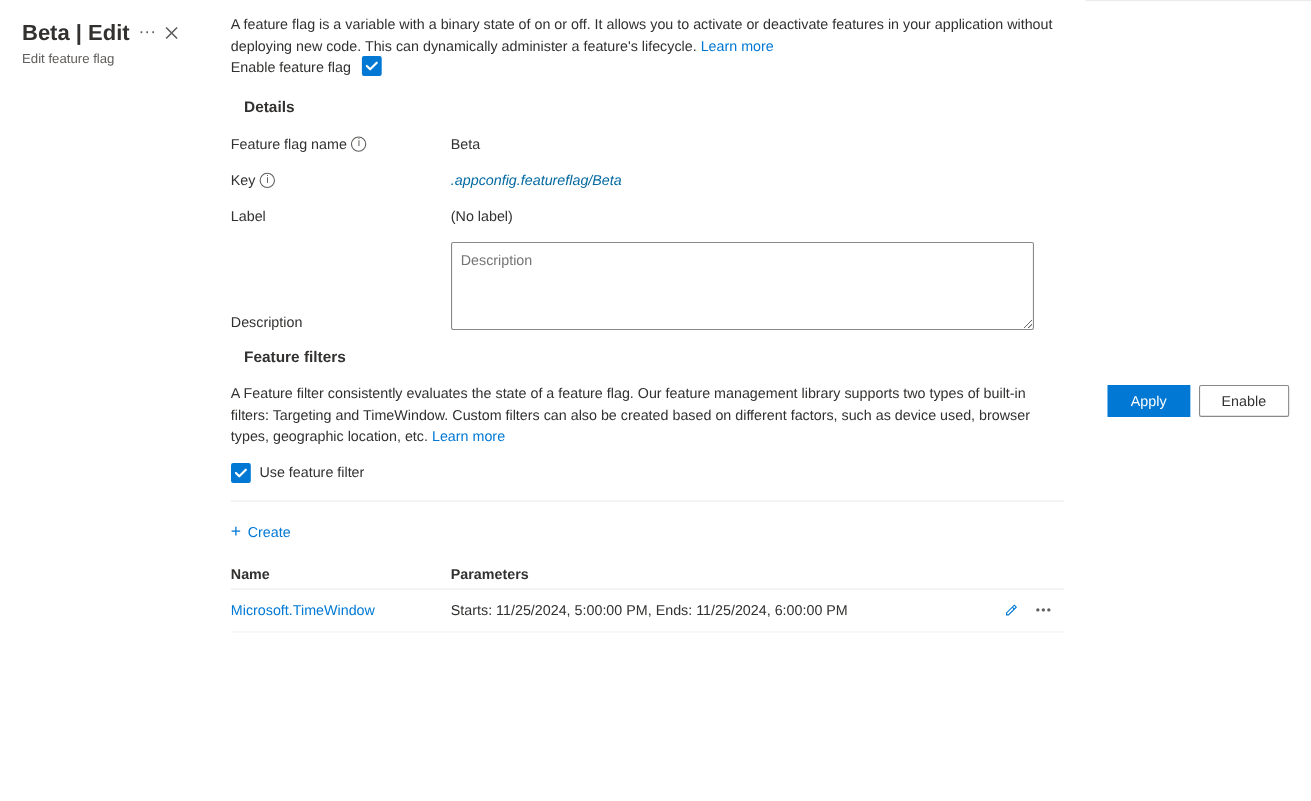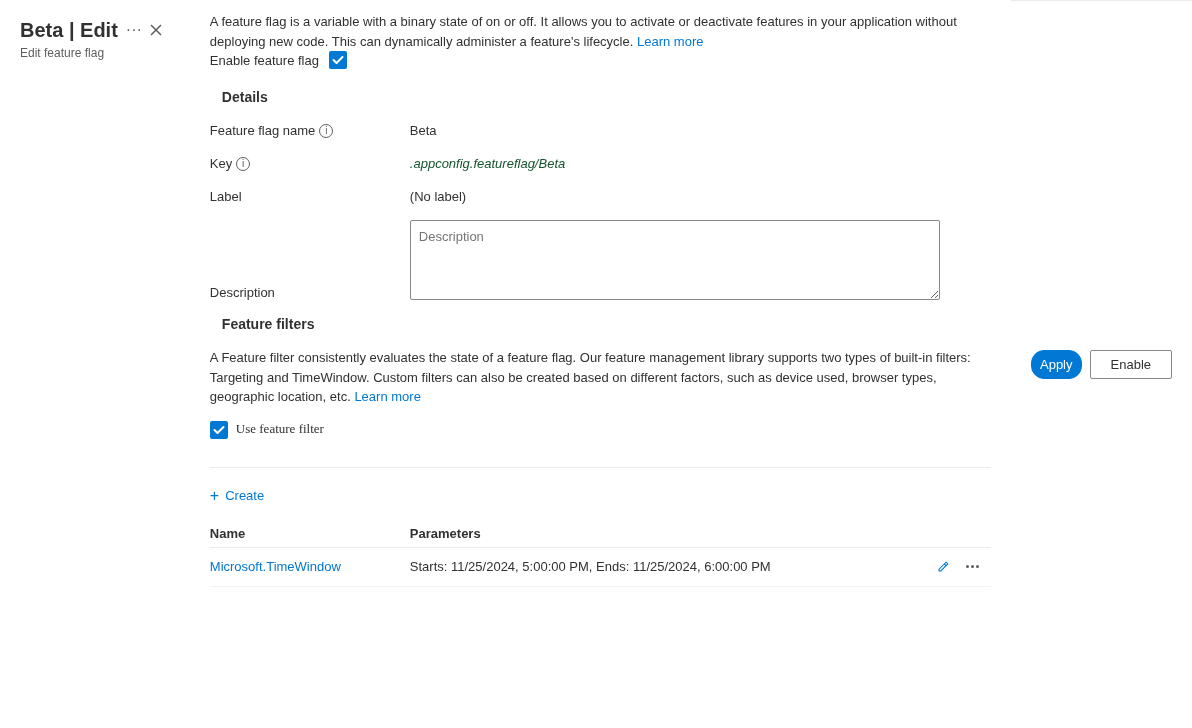--- a/index.html
+++ b/index.html
@@ -141,21 +141,21 @@
       color: #605e5c;
       cursor: pointer;
       flex-shrink: 0;
     }
     .form-value {
       font-size: 13px;
       color: #323130;
       flex: 1;
     }
     .form-value.key-value {
-      color: #14532d;
+      color: #0369a1;
       font-style: italic;
     }
     .description-input {
       width: 530px;
       height: 80px;
       border: 1px solid #8a8886;
       border-radius: 2px;
       padding: 8px;
       font-size: 13px;
       color: #a19f9d;
@@ -173,24 +173,23 @@
       color: #323130;
       line-height: 1.5;
       margin-bottom: 14px;
     }
     .feature-filters-desc a {
       color: #0078d4;
       text-decoration: none;
     }
     .use-filter-row {
       display: flex;
-      align-items: flex-start;
+      align-items: center;
       gap: 8px;
-      margin-bottom: 28px;
-      font-family: Liberation Serif, serif;
+      margin-bottom: 16px;
     }
     .create-btn {
       background: none;
       border: none;
       color: #0078d4;
       font-size: 13px;
       cursor: pointer;
       display: flex;
       align-items: center;
       gap: 6px;
@@ -248,22 +247,22 @@
       display: flex;
       align-items: center;
       gap: 8px;
       flex-shrink: 0;
       background: #fff;
     }
     .btn-apply {
       background: #0078d4;
       color: #fff;
       border: 1px solid #0078d4;
-      border-radius: 13px;
-      padding: 6px 8px;
+      border-radius: 0;
+      padding: 6px 20px;
       font-size: 13px;
       cursor: pointer;
       font-family: 'Segoe UI', Arial, sans-serif;
     }
     .btn-discard {
       background: #fff;
       color: #323130;
       border: 1px solid #8a8886;
       border-radius: 2px;
       padding: 6px 20px;

